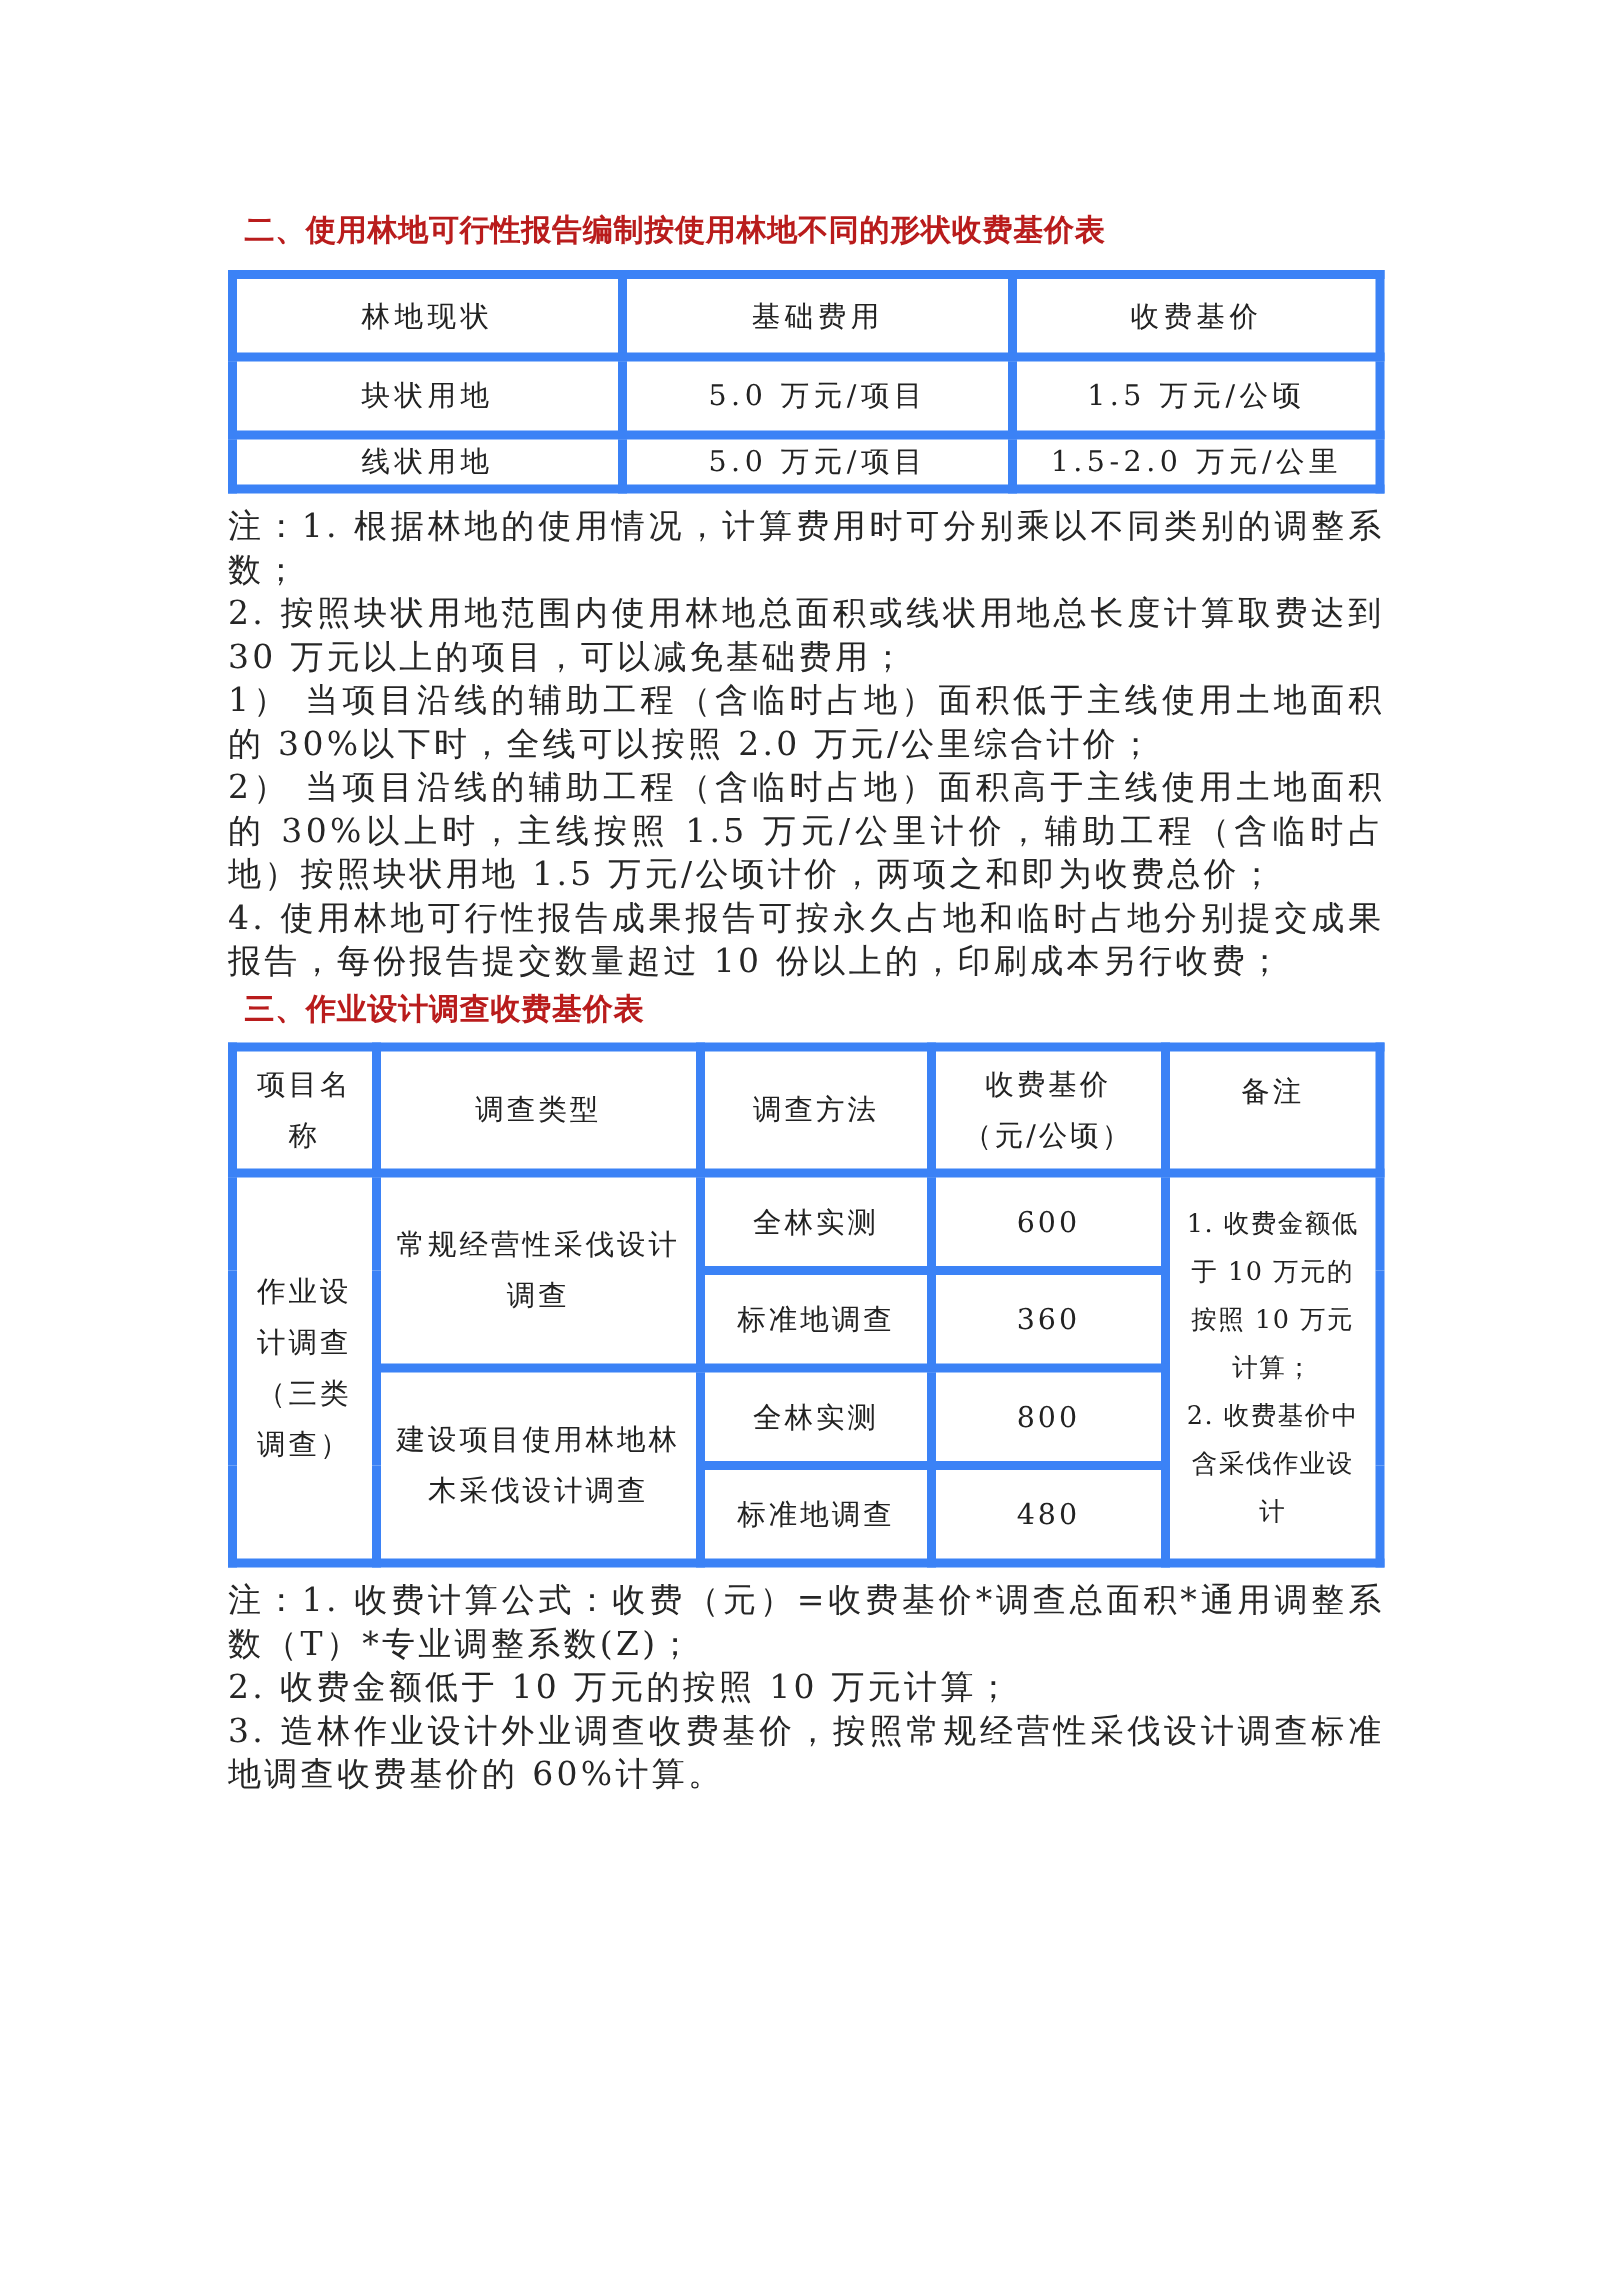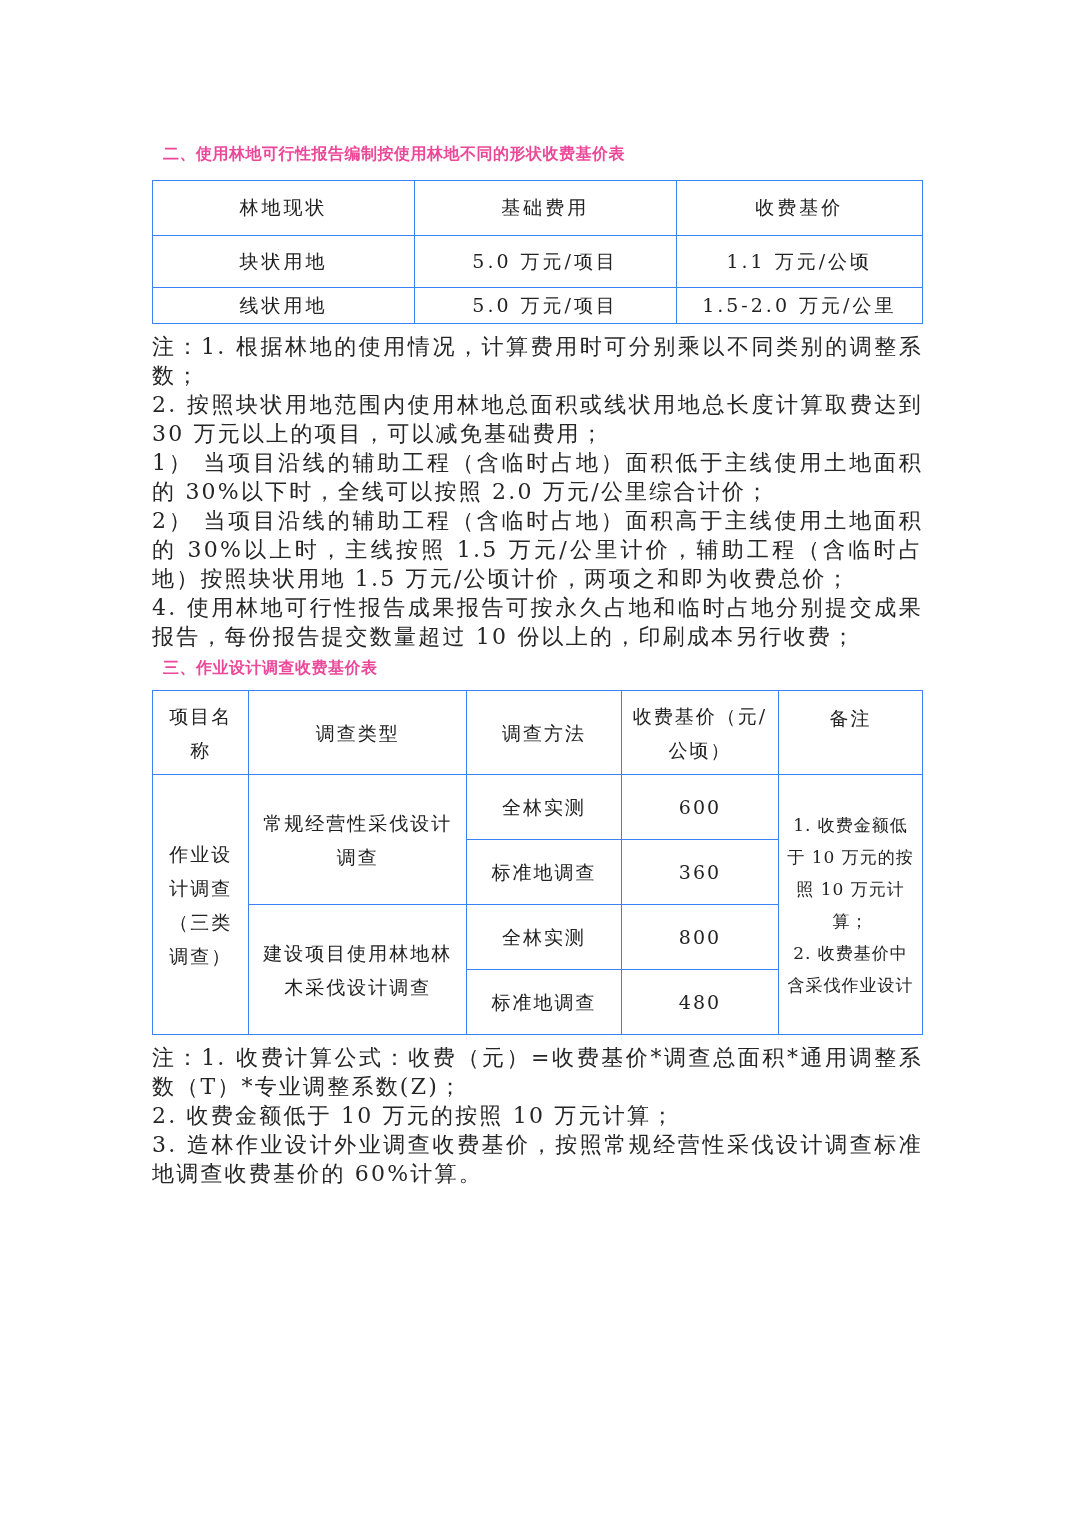--- a/index.html
+++ b/index.html
@@ -15,36 +15,36 @@
     overflow: hidden;
   }
   .doc {
     margin-left: 152px;
     width: 771px;
     padding-top: 142px;
   }
   .sec-title {
     font-family: "Liberation Sans", sans-serif;
     font-weight: 700;
-    font-size: 16px;
+    font-size: 20px;
     line-height: 24px;
-    color: #ec4899;
+    color: #b91c1c;
     letter-spacing: 0.5px;
     margin: 0 0 14px 11px;
   }
   .sec-title.third {
     margin: 5px 0 10px 11px;
   }
   table {
     border-collapse: collapse;
     width: 771px;
     table-layout: fixed;
   }
   th, td {
-    border: 1px solid #3b82f6;
+    border: 6px solid #3b82f6;
     text-align: center;
     vertical-align: middle;
     font-weight: normal;
     font-size: 19px;
     letter-spacing: 3px;
     color: #222222;
     padding: 2px 8px;
     box-sizing: border-box;
   }
   .t1 .head-row { height: 55px; }
@@ -100,21 +100,21 @@
     </colgroup>
     <tbody>
       <tr class="head-row">
         <th>林地现状</th>
         <th>基础费用</th>
         <th>收费基价</th>
       </tr>
       <tr class="data-row-1">
         <td>块状用地</td>
         <td>5.0 万元/项目</td>
-        <td>1.1 万元/公顷</td>
+        <td>1.5 万元/公顷</td>
       </tr>
       <tr class="data-row-2">
         <td>线状用地</td>
         <td>5.0 万元/项目</td>
         <td>1.5-2.0 万元/公里</td>
       </tr>
     </tbody>
   </table>
 
   <div class="notes">

